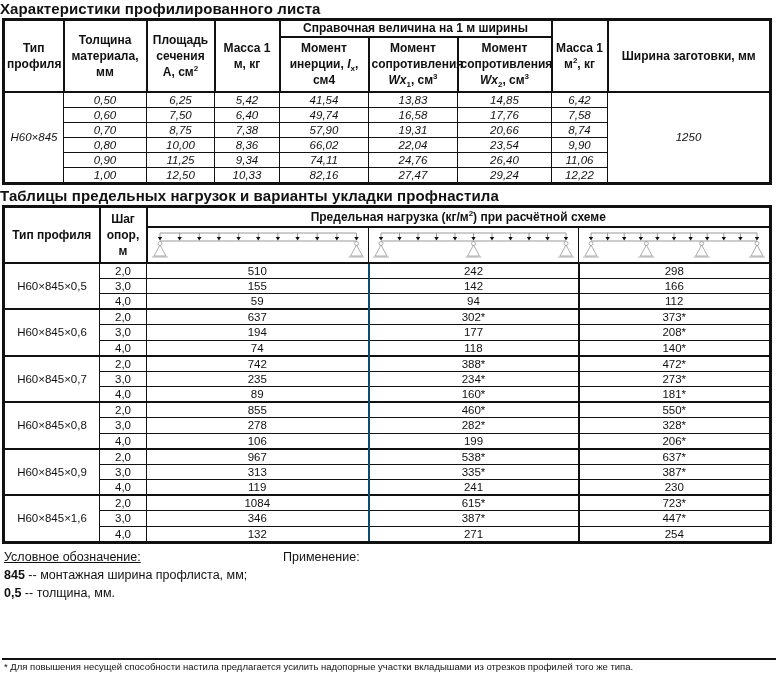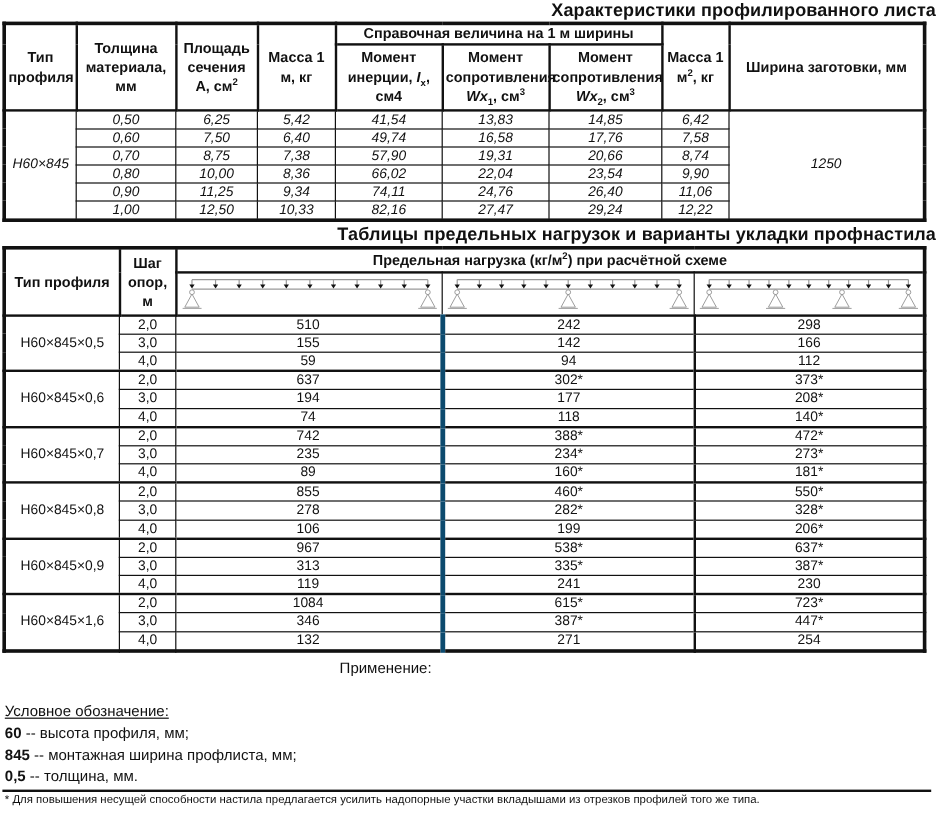--- a/index.html
+++ b/index.html
@@ -1,43 +1,43 @@
 <!DOCTYPE html>
 <html><head>
 <meta charset="utf-8">
 <style>
   * { box-sizing: border-box; margin: 0; padding: 0; }
   body {
     width: 780px; height: 678px; background: #ffffff; color: #111;
     font-family: "Liberation Sans", sans-serif; position: relative; overflow: hidden;
   }
   .title {
-    position: absolute; left: 0; width: 780px; text-align: right;
+    position: absolute; left: 0; width: 780px; text-align: left;
     font-weight: bold; font-size: 15px; letter-spacing: 0.1px;
   }
   table { border-collapse: collapse; position: absolute; table-layout: fixed; }
   td, th {
     border: 1px solid #111; text-align: center; vertical-align: middle;
     font-size: 11.5px; line-height: 14px; padding: 0 2px; font-weight: normal;
   }
   th { font-weight: bold; font-size: 12px; line-height: 16px; }
 
   #t1 { left: 2px; top: 18px; width: 770px; border: 3px solid #111; }
   #t1 td { height: 15px; line-height: 14px; font-style: italic; }
   #t1 th { border-width: 2px; }
   #t2 { left: 2px; top: 205px; width: 770px; border: 3px solid #111; }
   #t2 td { height: 15.5px; line-height: 14px; }
   #t2 th { border-width: 2px; }
-  #t2 td.sep { border-left: 4px solid #0c4a6e; border-right: 2px solid #111; }
+  #t2 td.sep { border-left: 2px solid #0c4a6e; border-right: 2px solid #111; }
   .grp-start td { border-top: 2.5px solid #111; }
   .diagram-cell { height: 36px; padding: 2px 4px; }
   .diagram-cell svg { display: block; width: 100%; height: 30px; }
 
   .legend {
-    position: absolute; left: 4px; top: 548px; width: 270px; font-size: 12.5px; line-height: 18px; margin-top: 36px;
+    position: absolute; left: 4px; top: 548px; width: 270px; font-size: 12.5px; line-height: 18px;
   }
   .legend .hdr { text-decoration: underline; }
   .legend b { font-weight: bold; }
   .usage {
     position: absolute; left: 283px; top: 548px; width: 492px; font-size: 12.5px; line-height: 19.5px;
   }
   .usage .hdr { }
   .rule {
     position: absolute; left: 2px; width: 774px; top: 658px; height: 2px; background: #111;
   }
@@ -384,21 +384,20 @@
         <td>132</td>
         <td class="sep">271</td>
         <td>254</td>
       </tr>
     </tbody>
 </table>
 
 <div class="legend">
   <div class="hdr">Условное обозначение:</div>
   <div id="legend-items">
-      <div><b>60</b><span> -- высота профиля, мм;</span></div>
       <div><b>845</b><span> -- монтажная ширина профлиста, мм;</span></div>
       <div><b>0,5</b><span> -- толщина, мм.</span></div>
     </div>
 </div>
 
 <div class="usage">
   <div class="hdr">Применение:</div>
 </div>
 
 <div class="rule"></div>

